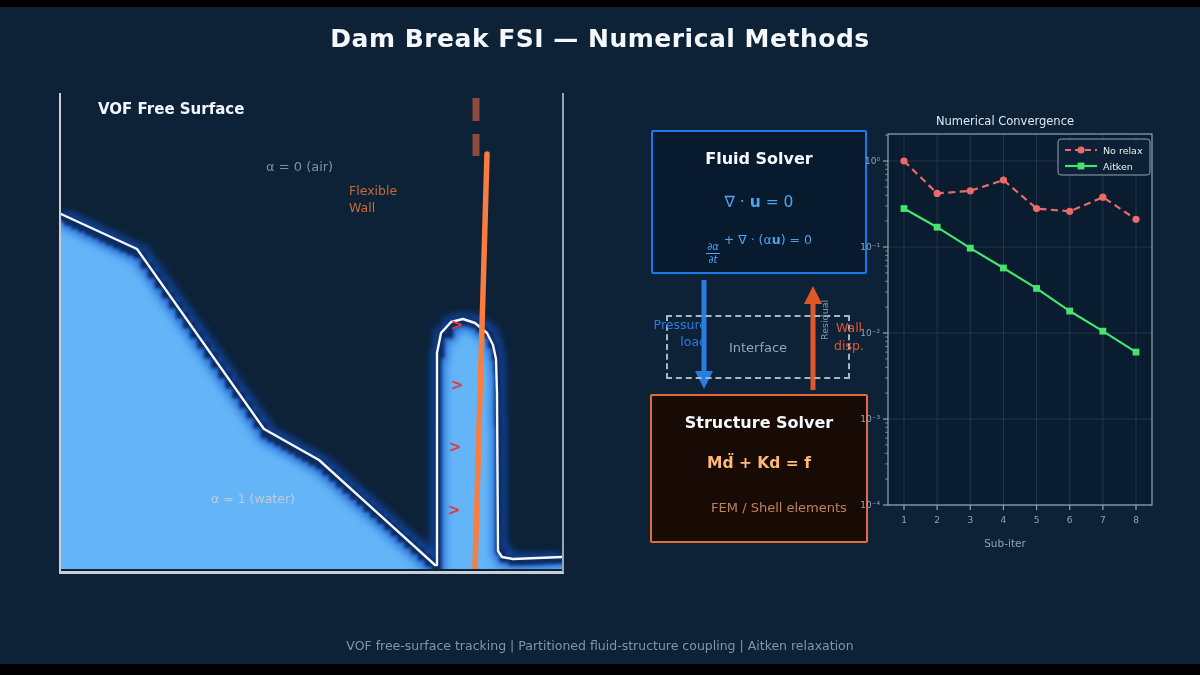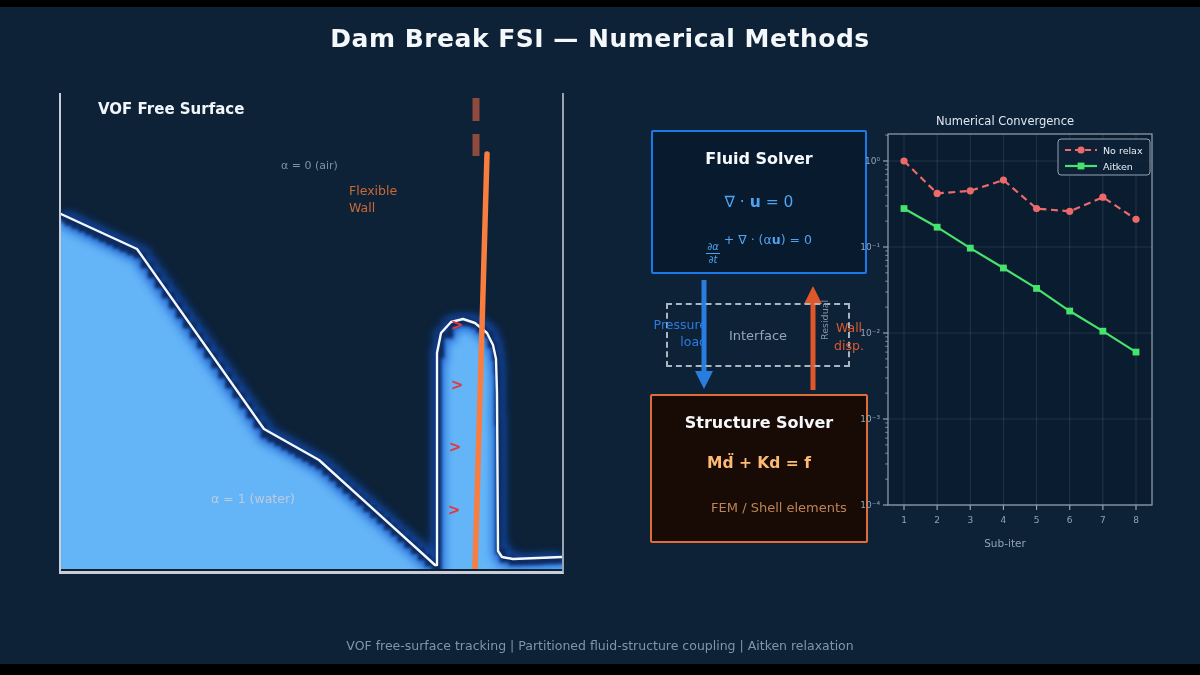--- a/index.html
+++ b/index.html
@@ -11,40 +11,40 @@
   #main-title{position:absolute;left:0;top:24px;width:1200px;text-align:center;
               color:#f4f8fb;font-size:25px;font-weight:bold;letter-spacing:.5px;}
   #footer{position:absolute;left:0;top:638px;width:1200px;text-align:center;
           color:#7f95a9;font-size:12.5px;}
 
   
   #vof-plot{position:absolute;left:59px;top:93px;width:505px;height:481px;box-sizing:border-box;
             border-left:2px solid #c9ced6;border-right:2px solid rgba(190,198,208,.8);
             border-bottom:3px solid #c9ced6;}
   #vof-plot .ptitle{position:absolute;left:37px;top:7px;color:#f2f6fa;font-size:15px;font-weight:bold;}
-  .air-label{position:absolute;left:220px;top:66px;color:#7d92aa;font-size:11px;}
+  .air-label{position:absolute;left:205px;top:66px;color:#7d92aa;font-size:13px;}
   .water-label{position:absolute;left:150px;top:398px;color:#bfcbdc;font-size:12.5px;}
   .flex-label{position:absolute;left:288px;top:90px;width:82px;text-align:left;
               color:#c96a35;font-size:12.5px;line-height:1.35;}
 
   
   .solver-box{position:absolute;box-sizing:border-box;text-align:center;border-radius:2px;}
   #fluid-box{left:651px;top:130px;width:216px;height:144px;border:2.5px solid #1b79e8;background:#081a2e;}
   #structure-box{left:650px;top:394px;width:218px;height:149px;border:2.5px solid #e06c38;background:#180a04;}
   .box-title{position:absolute;left:0;width:100%;color:#f6f9fc;font-size:16px;font-weight:bold;}
   #fluid-box .box-title,#structure-box .box-title{top:17px;}
   .fluid-eq{position:absolute;left:0;width:100%;color:#4fa3f0;}
   #fluid-eq1{top:61px;font-size:15.5px;}
   #fluid-eq2{top:100px;font-size:12.5px;}
   .frac{display:inline-flex;flex-direction:column;vertical-align:-6px;line-height:1;font-size:10px;font-style:italic;}
   .frac .num{border-bottom:1px solid currentColor;padding:0 1px 1px;}
   .frac .den{padding-top:1px;}
   #structure-eq{position:absolute;left:0;top:58px;width:100%;color:#fdba74;font-size:15.5px;font-weight:bold;}
   #structure-sub{position:absolute;left:4px;top:104px;width:100%;color:#bd8557;font-size:13px;padding-left:16px;}
-  #interface-box{position:absolute;left:666px;top:303px;width:184px;height:64px;box-sizing:border-box;
+  #interface-box{position:absolute;left:666px;top:315px;width:184px;height:64px;box-sizing:border-box;
                  border:2px dashed #a8b5c2;display:flex;align-items:center;justify-content:center;
                  color:#96a5b5;font-size:13px;}
   #coupling-arrows{position:absolute;left:630px;top:270px;}
   .pressure-label{position:absolute;left:637px;top:317px;width:70px;text-align:right;
                   color:#2a7de0;font-size:12.5px;line-height:1.35;}
   .walldisp-label{position:absolute;left:820px;top:319px;width:58px;text-align:center;
                   color:#e0582a;font-size:12.5px;line-height:1.4;}
   .residual-label{position:absolute;left:819px;top:291px;height:58px;color:#8795a5;font-size:9.5px;
                   writing-mode:vertical-rl;transform:rotate(180deg);text-align:center;}
 

